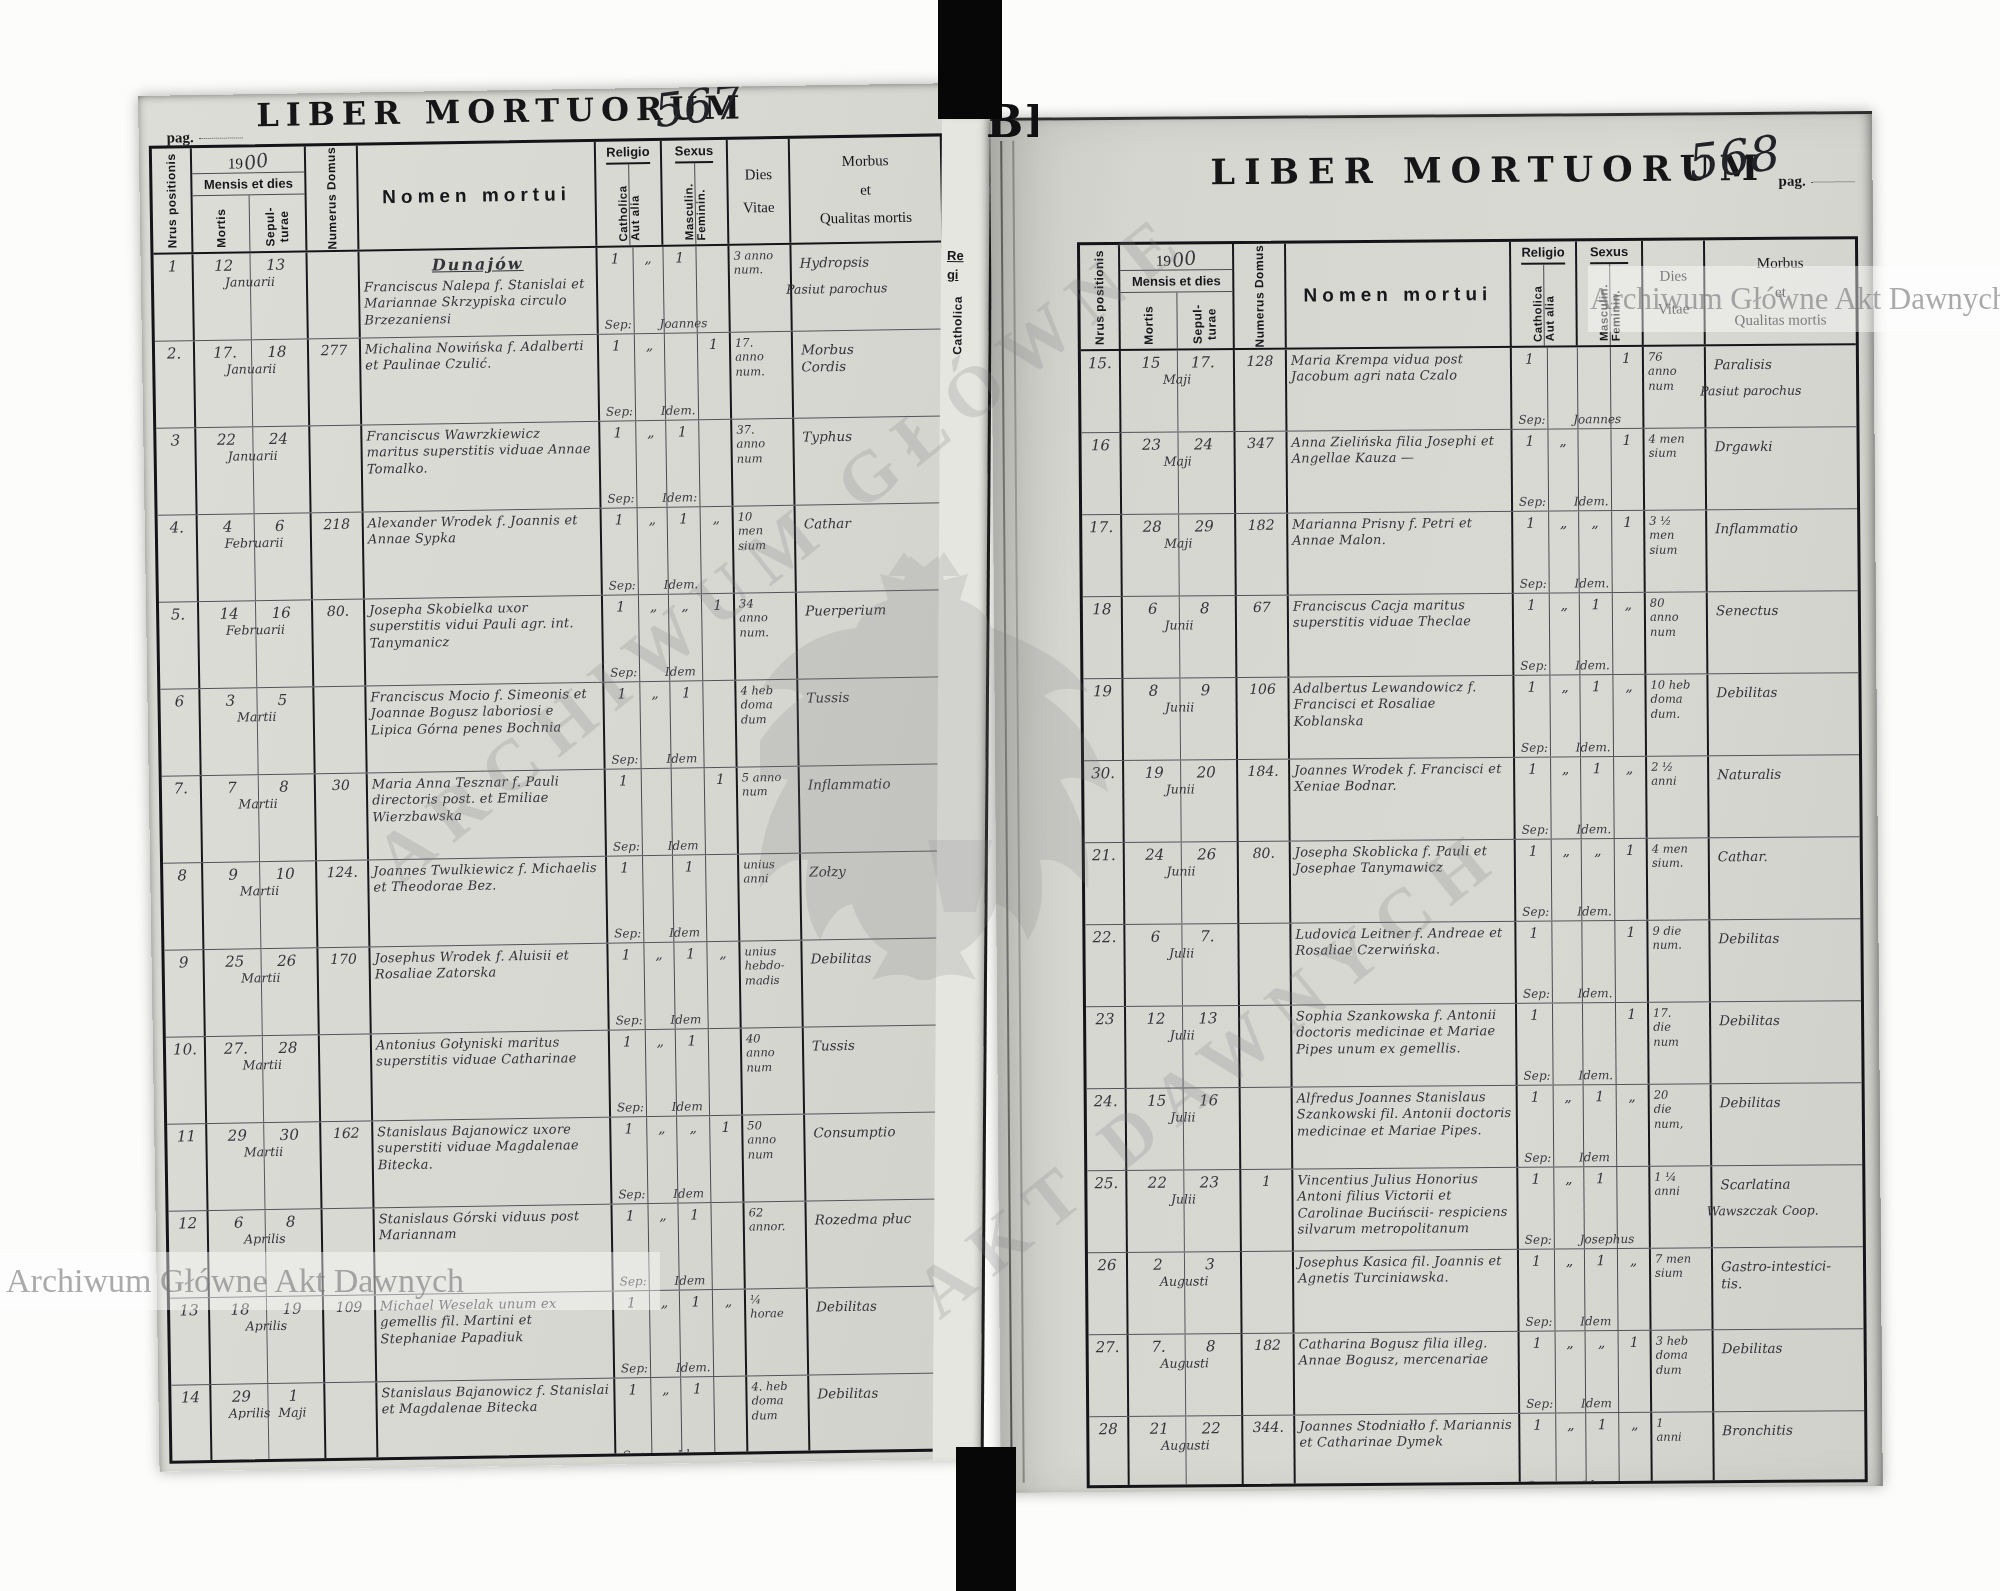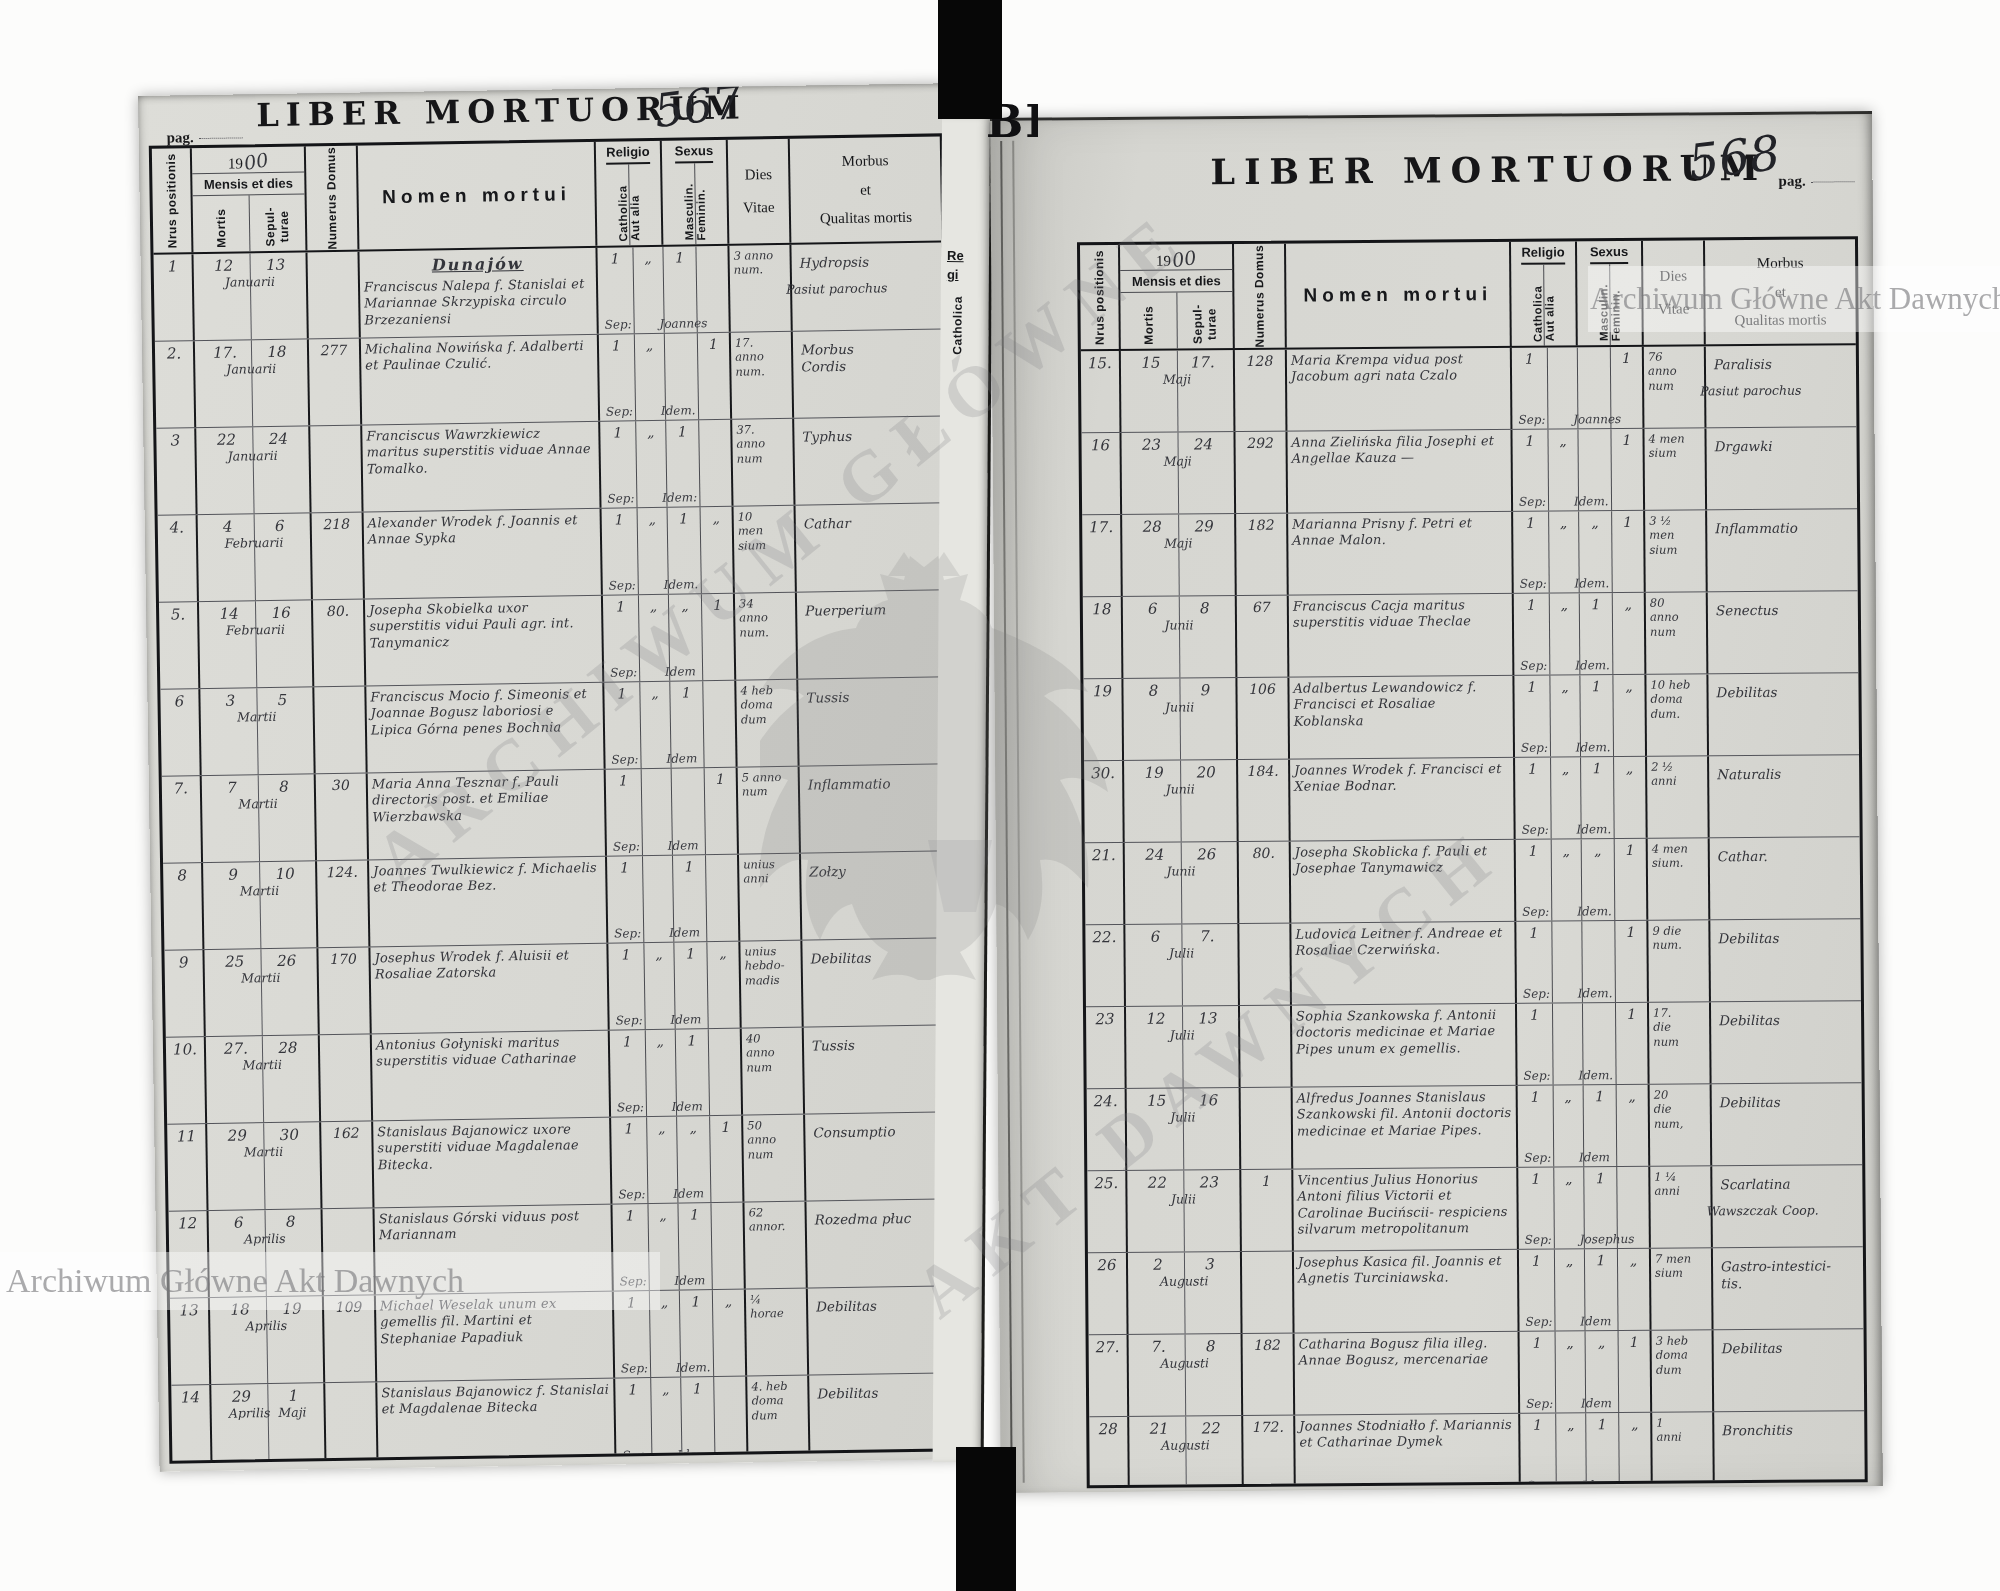--- a/index.html
+++ b/index.html
@@ -676,21 +676,21 @@
     <div class="cell c-nr"><span class="hand">16</span></div>
     <div class="cell c-date">
       <div class="days">
                 <span class="hand">23</span>
                 <span class="hand">24</span>
               </div>
       <div class="months">
                 <span class="hand">Maji</span>
               </div>
     </div>
-    <div class="cell c-domus"><span class="hand">292</span></div>
+    <div class="cell c-domus"><span class="hand">347</span></div>
     <div class="cell c-nomen">
 
       <span class="hand name">Anna Zielińska filia Josephi et Angellae Kauza —</span>
     </div>
     <div class="cell c-mk"><span class="hand">1</span></div>
     <div class="cell c-mk"><span class="hand">„</span></div>
     <div class="cell c-mk"></div>
     <div class="cell c-mk b-strong"><span class="hand">1</span></div>
     <div class="cell c-vitae"><span class="hand pre">4 men
 sium</span></div>
@@ -1019,21 +1019,21 @@
     <div class="cell c-nr"><span class="hand">28</span></div>
     <div class="cell c-date">
       <div class="days">
                 <span class="hand">21</span>
                 <span class="hand">22</span>
               </div>
       <div class="months">
                 <span class="hand">Augusti</span>
               </div>
     </div>
-    <div class="cell c-domus"><span class="hand">172.</span></div>
+    <div class="cell c-domus"><span class="hand">344.</span></div>
     <div class="cell c-nomen">
 
       <span class="hand name">Joannes Stodniałło f. Mariannis et Catharinae Dymek</span>
     </div>
     <div class="cell c-mk"><span class="hand">1</span></div>
     <div class="cell c-mk"><span class="hand">„</span></div>
     <div class="cell c-mk"><span class="hand">1</span></div>
     <div class="cell c-mk b-strong"><span class="hand">„</span></div>
     <div class="cell c-vitae"><span class="hand pre">1
 anni</span></div>

